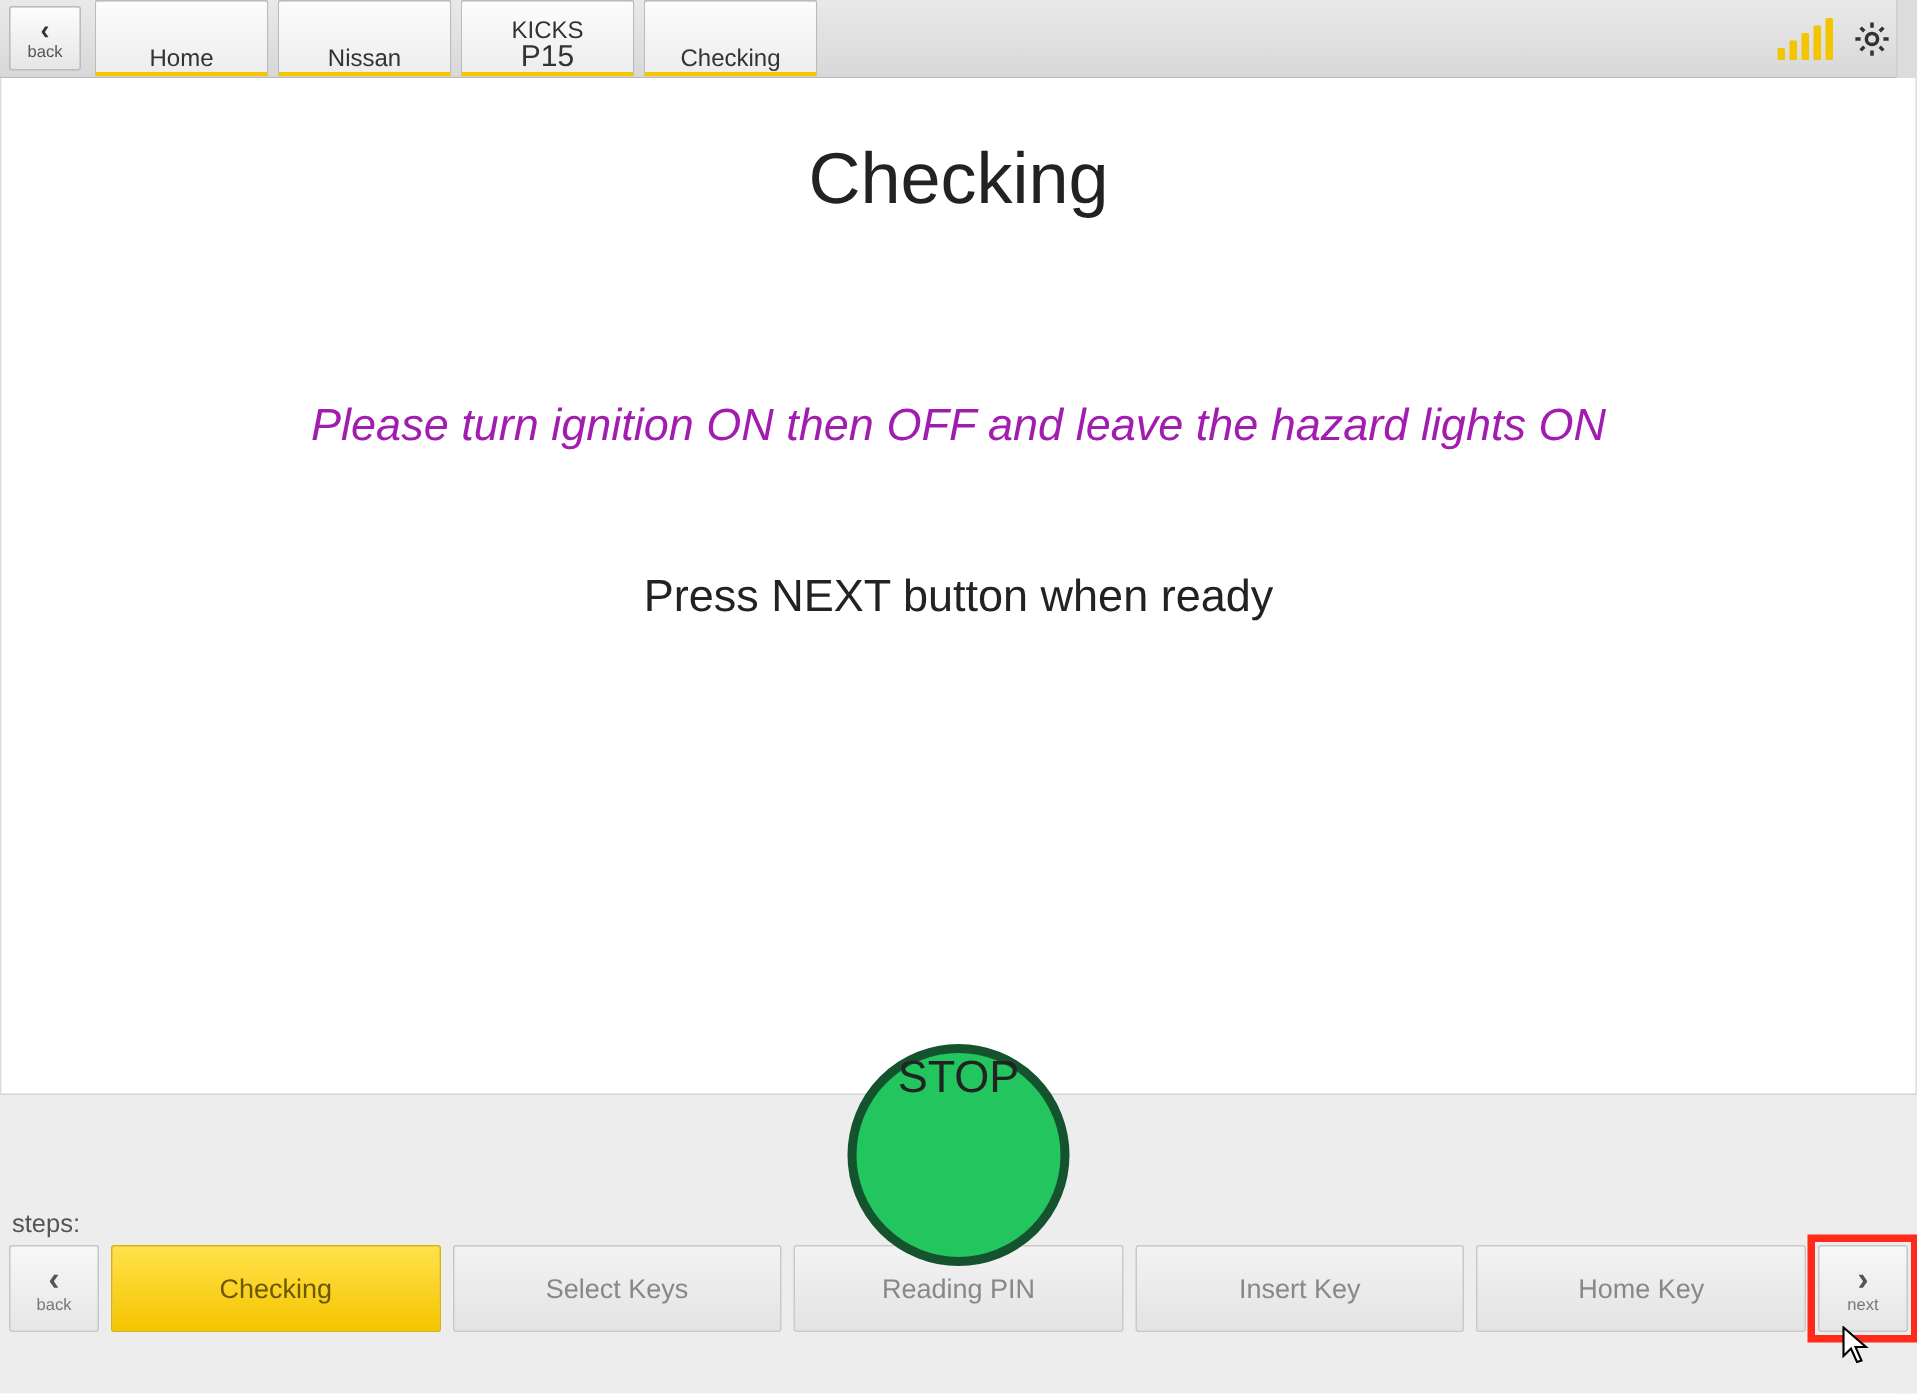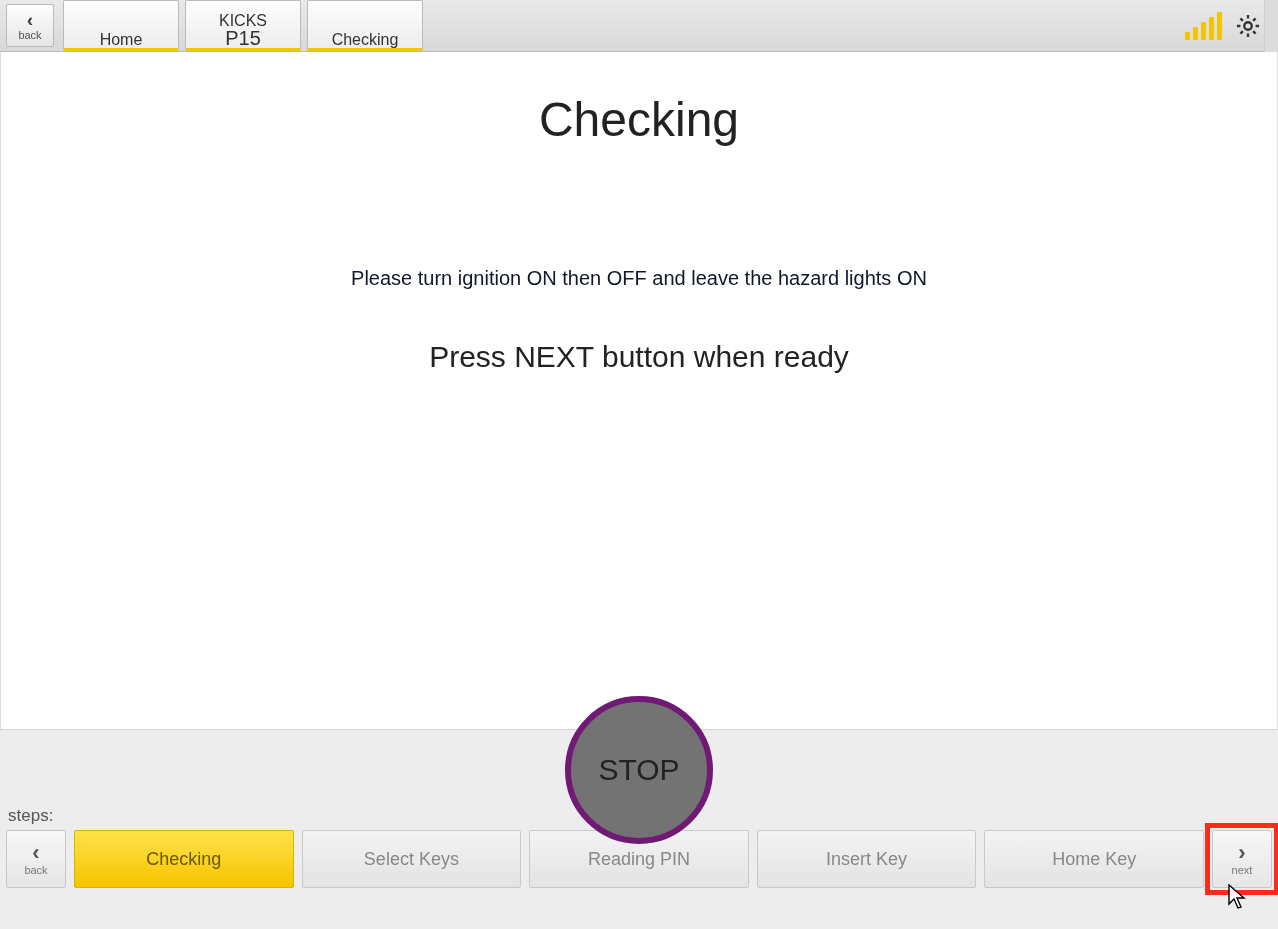--- a/index.html
+++ b/index.html
@@ -69,38 +69,39 @@
   align-items: center;
 }
 .main h1 {
   font-size: 48px;
   font-weight: 400;
   color: #222;
   margin-top: 40px;
 }
 .instr1 {
   margin-top: 120px;
-  font-size: 20px;
-  color: #0f172a;
+  font-size: 30px;
+  color: #a21caf;
+  font-style: italic;
 }
 .instr2 {
-  margin-top: 50px;
+  margin-top: 80px;
   font-size: 30px;
   color: #222;
 }
 .stop-btn {
   position: absolute;
   bottom: -80px;
   left: 50%;
   transform: translateX(-50%);
   width: 148px; height: 148px;
   border-radius: 50%;
-  background: #737373;
-  border: 6px solid #701a75;
-  display: flex; align-items: center; justify-content: center;
+  background: #22c55e;
+  border: 6px solid #14532d;
+  display: flex; align-items: flex-start; justify-content: center;
   font-size: 30px;
   color: #222;
   cursor: pointer;
   z-index: 5;
 }
 
 .lowerband {
   position: absolute;
   left: 0; right: 0; bottom: 0;
   height: 200px;
@@ -171,20 +172,23 @@
 <div class="rightedge"></div>
 
 <div class="topbar">
   <div class="back-btn-top">
     <span class="chev">‹</span>
     <span class="lbl">back</span>
   </div>
   <div class="crumbs">
     <div class="crumb single">
       <span>Home</span>
+    </div>
+    <div class="crumb single">
+      <span>Nissan</span>
     </div>
     <div class="crumb">
       <span>KICKS</span>
       <span class="sub">P15</span>
     </div>
     <div class="crumb single">
       <span>Checking</span>
     </div>
   </div>
   <div class="topbar-spacer"></div>

